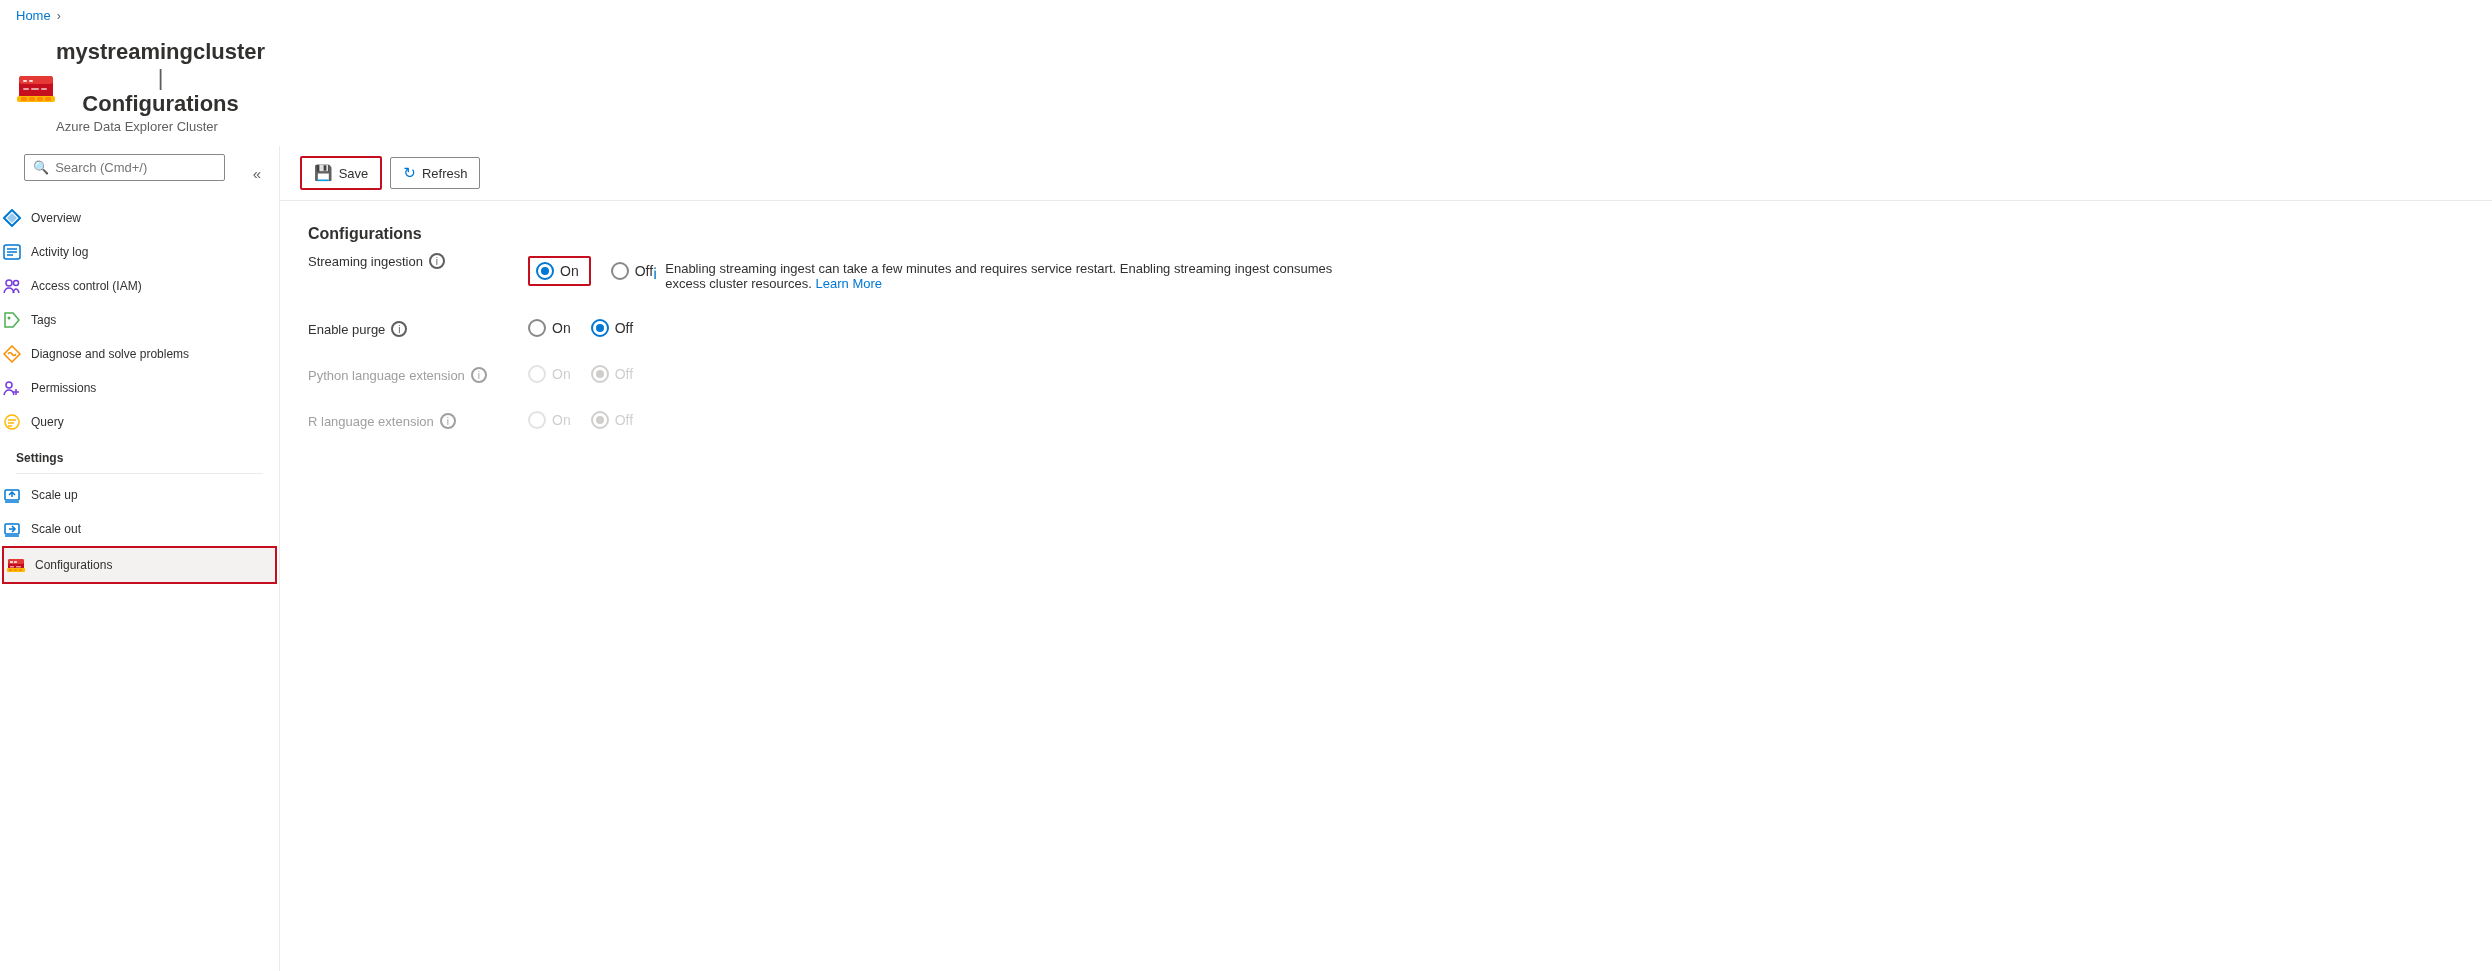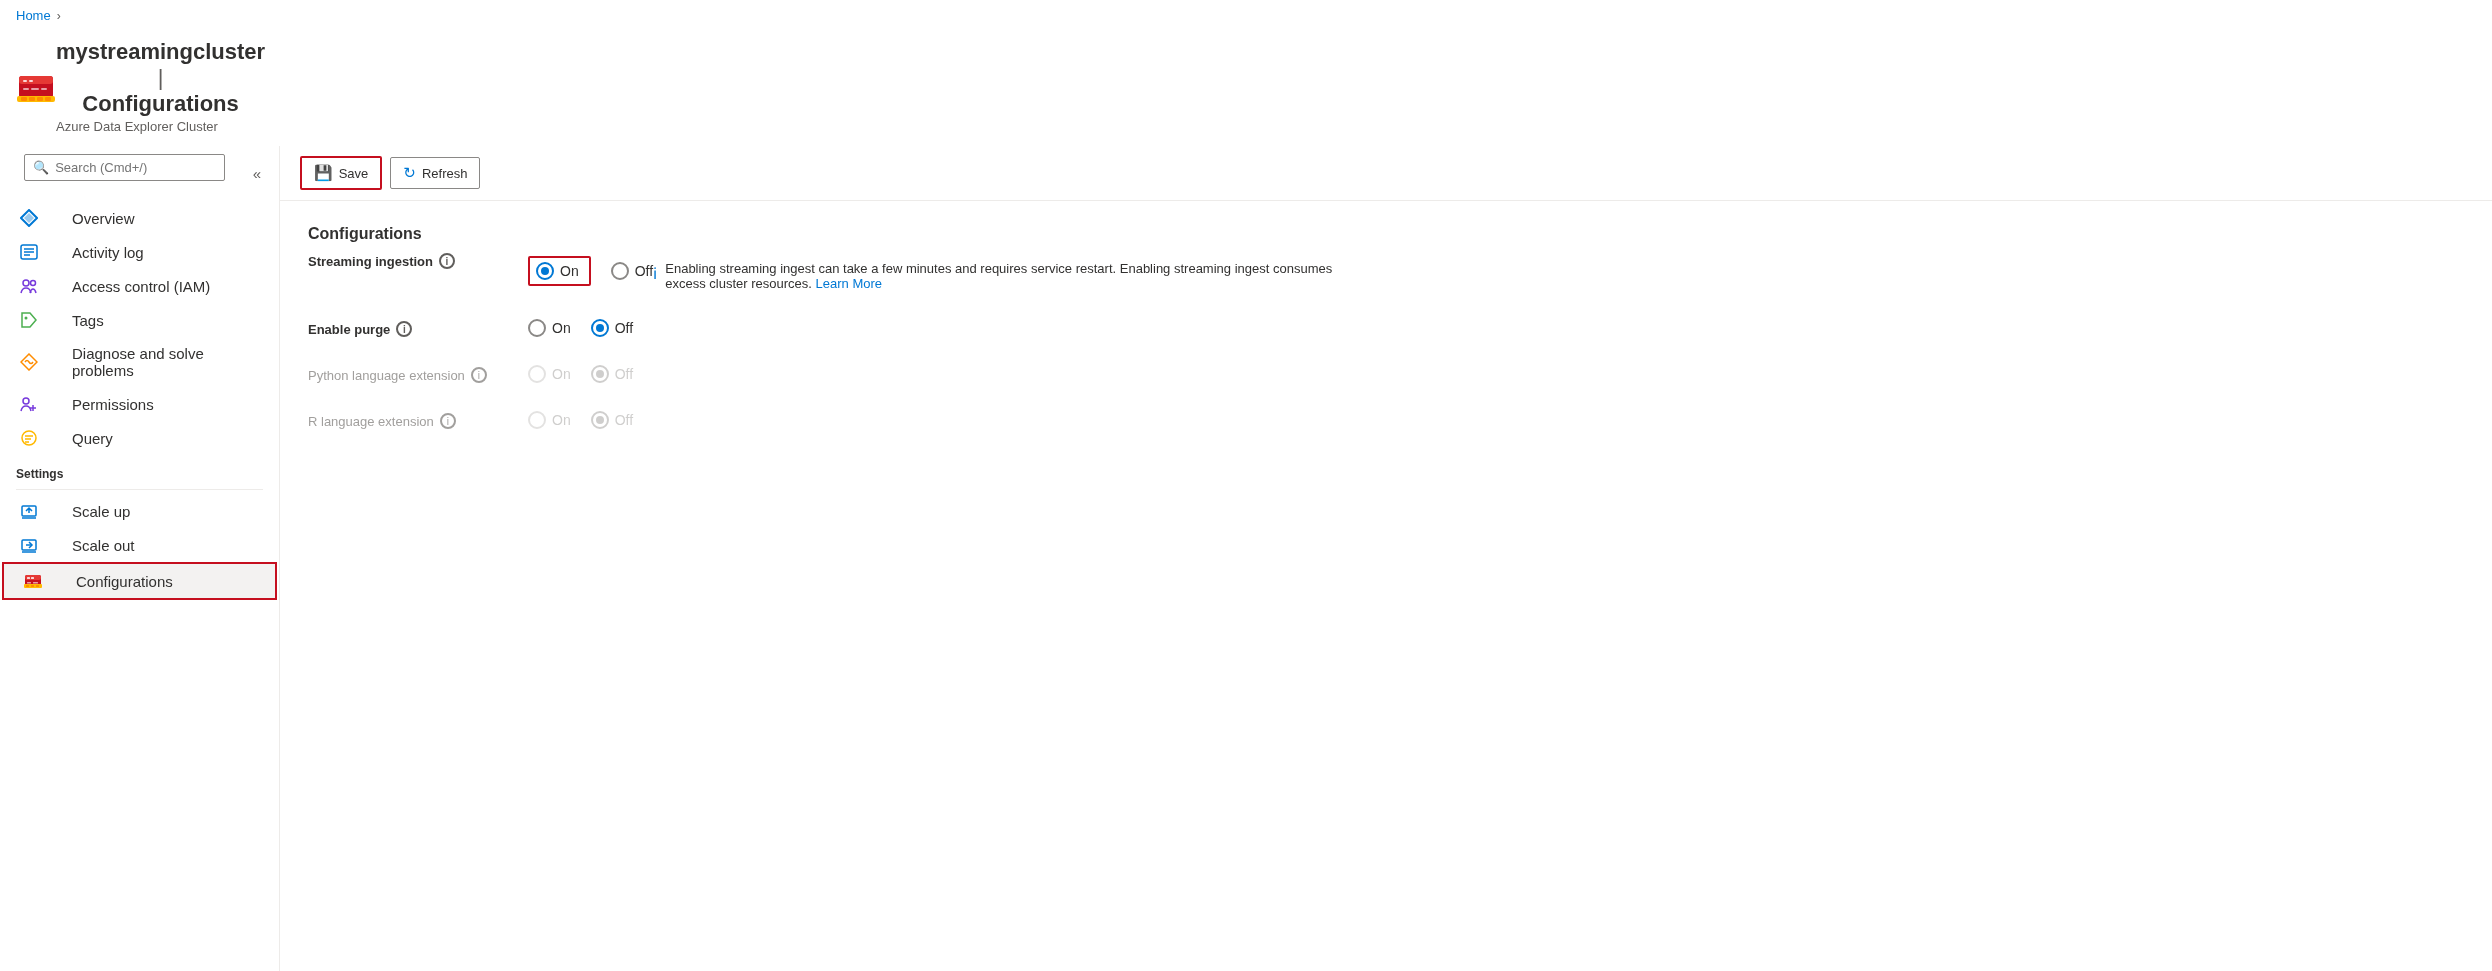--- a/index.html
+++ b/index.html
@@ -16,38 +16,38 @@
     .sidebar { width: 280px; min-width: 280px; border-right: 1px solid #edebe9; padding-top: 8px; }
 
     .search-box { display: flex; align-items: center; margin: 0 12px 12px 12px; border: 1px solid #8a8886; border-radius: 2px; padding: 5px 8px; }
     .search-box input { border: none; outline: none; font-size: 13px; flex: 1; color: #605e5c; }
     .search-icon { color: #605e5c; margin-right: 6px; font-size: 13px; }
 
     .collapse-btn { display: flex; align-items: center; justify-content: center; width: 28px; height: 28px; cursor: pointer; color: #605e5c; margin-right: 4px; }
 
     .search-row { display: flex; align-items: center; padding: 0 4px 8px 12px; }
 
-    .nav-item { display: flex; align-items: center; padding: 8px 20px; cursor: pointer; font-size: 15px; color: #323130; gap: 24px; }
+    .nav-item { display: flex; align-items: center; padding: 8px 3px; cursor: pointer; font-size: 12px; color: #323130; }
     .nav-item .nav-icon { width: 18px; height: 18px; margin-right: 10px; display: inline-flex; align-items: center; justify-content: center; flex-shrink: 0; }
 
     .nav-section-label { padding: 12px 16px 4px 16px; font-size: 12px; font-weight: 600; color: #323130; }
     .nav-divider { border: none; border-top: 1px solid #edebe9; margin: 4px 16px; }
 
     .main { flex: 1; padding: 0; overflow-y: auto; }
 
     .toolbar { display: flex; align-items: center; padding: 10px 20px; border-bottom: 1px solid #edebe9; gap: 8px; }
     .toolbar-btn { display: flex; align-items: center; gap: 6px; padding: 6px 12px; border: 1px solid #8a8886; background: #fff; font-size: 13px; cursor: pointer; border-radius: 2px; color: #323130; }
     .toolbar-btn.save-btn { border: 2px solid #c50f1f; }
 
     .content { padding: 24px 28px; }
     .section-title { font-size: 16px; font-weight: 600; margin-bottom: 8px; }
     .section-desc { font-size: 13px; color: #323130; margin-bottom: 24px; }
 
     .config-row { display: flex; align-items: flex-start; margin-bottom: 28px; }
-    .config-label { width: 220px; min-width: 220px; font-size: 13px; font-weight: 700; display: flex; align-items: center; gap: 6px; padding-top: 2px; }
+    .config-label { width: 220px; min-width: 220px; font-size: 13px; font-weight: 400; display: flex; align-items: center; gap: 6px; padding-top: 2px; }
     .config-label.disabled { color: #a19f9d; font-weight: 400; }
     .config-controls { display: flex; flex-direction: row; }
     .radio-group { display: flex; align-items: center; gap: 20px; }
     .radio-item { display: flex; align-items: center; gap: 6px; cursor: pointer; }
     .radio-item.disabled { cursor: not-allowed; opacity: 0.5; }
 
     .radio-outer { width: 18px; height: 18px; border-radius: 50%; border: 2px solid #8a8886; display: flex; align-items: center; justify-content: center; }
     .radio-outer.selected { border-color: #0078d4; }
     .radio-outer.selected-gray { border-color: #a19f9d; }
     .radio-inner { width: 8px; height: 8px; border-radius: 50%; background: #0078d4; }

